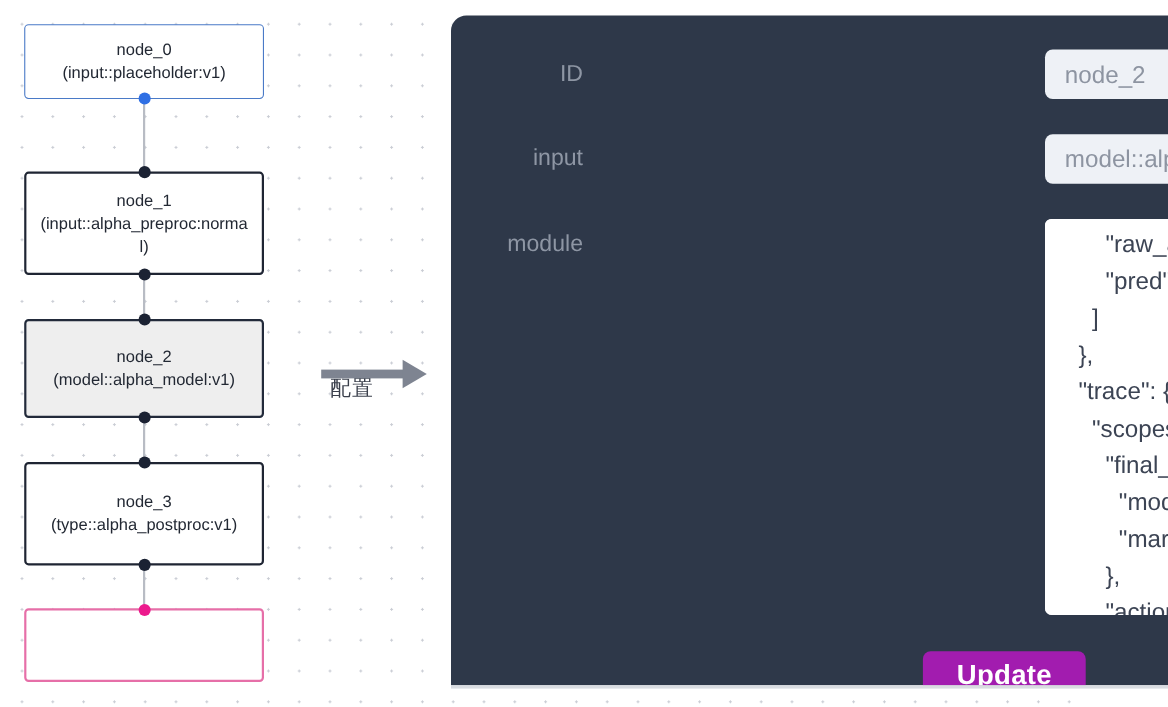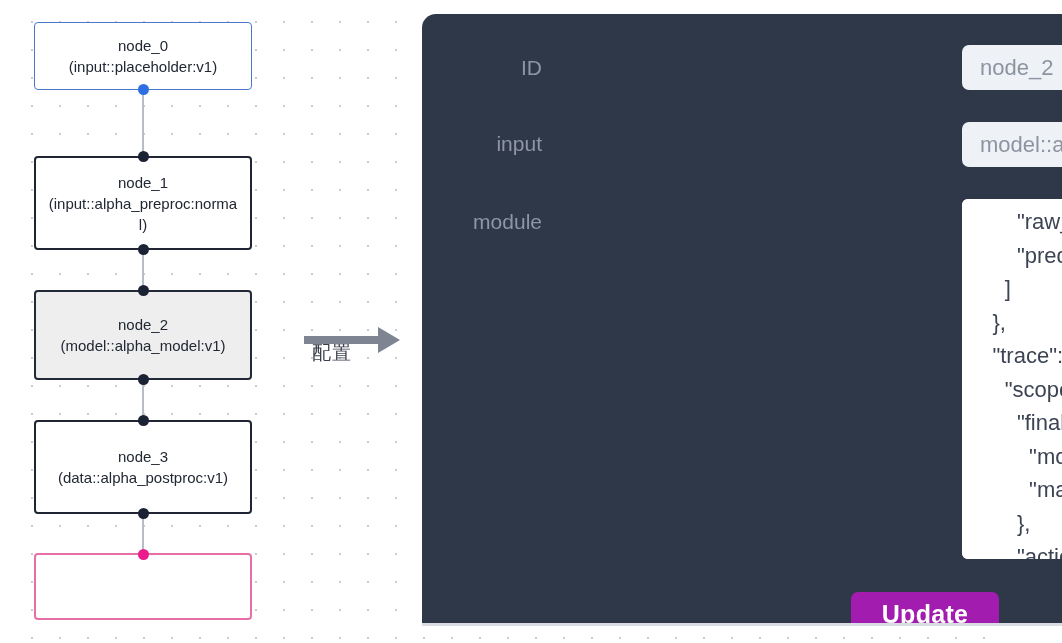--- a/index.html
+++ b/index.html
@@ -4,21 +4,21 @@
 <style>
   html,body{margin:0;padding:0;}
   body{
     width:1062px;height:643px;position:relative;overflow:hidden;
     background:#ffffff;
     font-family:"Liberation Sans","DejaVu Sans",sans-serif;
   }
 
   
   #canvas{
-    position:absolute;left:12px;top:0;width:982px;height:643px;
+    position:absolute;left:0;top:0;width:982px;height:643px;
     background-color:#ffffff;
     background-image:radial-gradient(circle, #c9ccd4 1px, rgba(0,0,0,0) 1.2px);
     background-size:28px 28px;
     background-position:6px 8px;
   }
 
   
   .node{
     position:absolute;
     box-sizing:border-box;
@@ -144,21 +144,21 @@
 
   <div class="node sel" style="left:22px;top:290px;width:218px;height:90px;">
     <span>node_2
 (model::alpha_model:v1)</span>
     <span class="handle" style="top:-7px;"></span>
     <span class="handle" style="bottom:-7px;"></span>
   </div>
 
   <div class="node" style="left:22px;top:420px;width:218px;height:94px;">
     <span>node_3
-(data::alpha_postproc:v1)</span>
+(type::alpha_postproc:v1)</span>
     <span class="handle" style="top:-7px;"></span>
     <span class="handle" style="bottom:-7px;"></span>
   </div>
 
   <div class="node pink" style="left:22px;top:553px;width:218px;height:67px;">
     <span class="handle pink" style="top:-6px;"></span>
   </div>
 
   <div id="arrowGroup">
     <div id="arrowLabel">配置</div>

